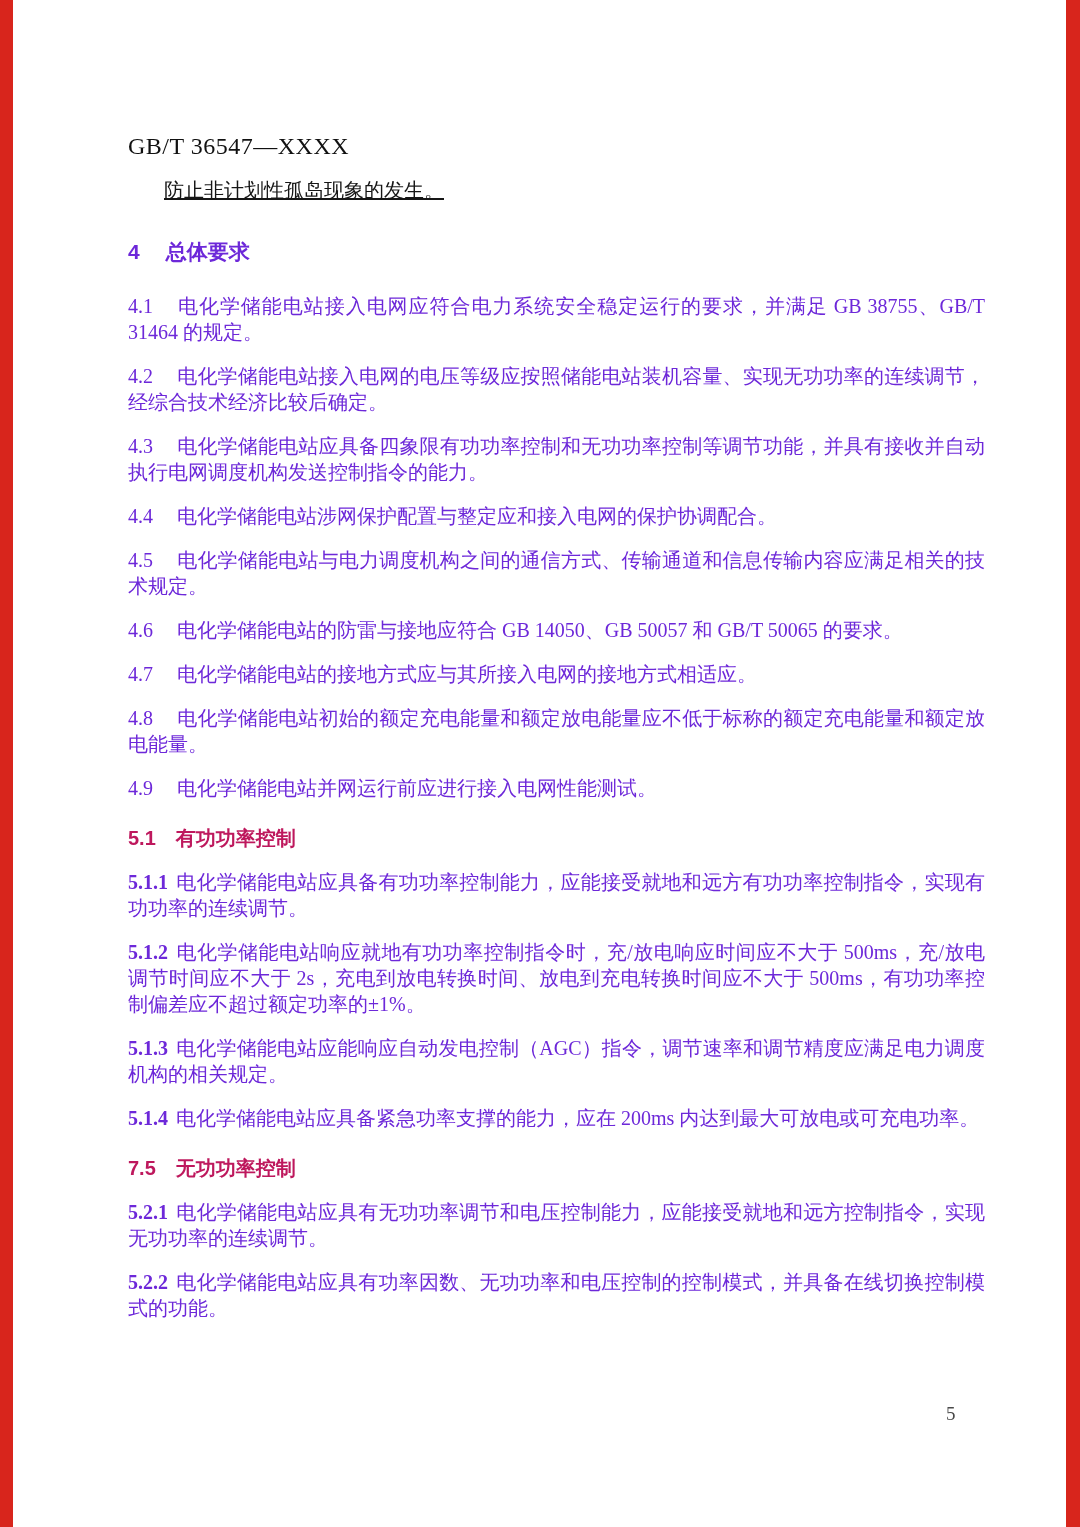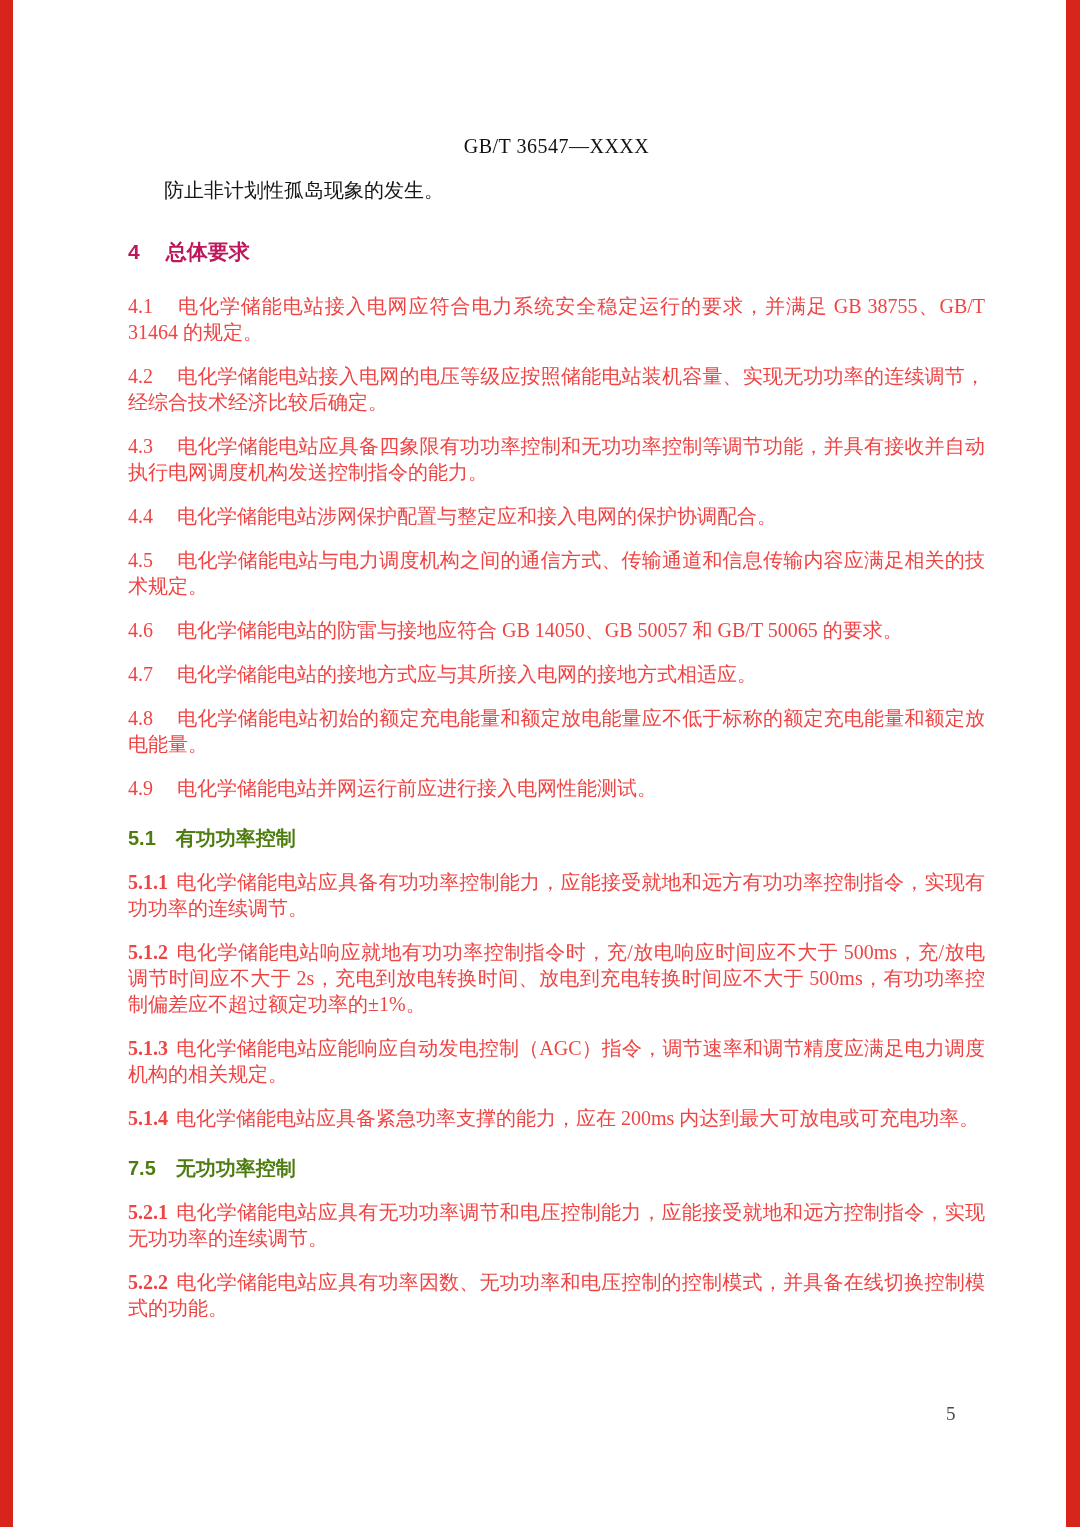--- a/index.html
+++ b/index.html
@@ -20,56 +20,57 @@
   }
   .edge-left  { left: 0;  width: 13px; }
   .edge-right { right: 0; width: 14px; }
   .content {
     position: absolute;
     left: 128px;
     top: 133px;
     width: 857px;
   }
   .doc-header {
-    text-align: center;
-    font-size: 20px;
+    text-align: left;
+    font-size: 24px;
     line-height: 26px;
     letter-spacing: 0.5px;
     color: #111;
   }
   p.intro {
     margin-top: 18px;
     padding-left: 36px;
     font-size: 20px;
     line-height: 26px;
+    text-decoration: underline;
   }
   h2.sec {
     margin-top: 36px;
     font-family: "Liberation Sans", "DejaVu Sans", sans-serif;
     font-weight: 700;
     font-size: 21px;
     line-height: 26px;
-    color: #be185d;
+    color: #6d28d9;
   }
   h2.sec .hnum { margin-right: 26px; font-family: "Liberation Sans", sans-serif; }
   h3.subsec {
     margin-top: 24px;
     font-family: "Liberation Sans", "DejaVu Sans", sans-serif;
     font-weight: 700;
     font-size: 20px;
     line-height: 26px;
-    color: #4d7c0f;
+    color: #be185d;
   }
   h3.subsec .hnum { margin-right: 20px; }
   p.clause {
     margin-top: 18px;
     font-size: 20px;
     line-height: 26px;
     text-align: justify;
-    color: #ef4444;
+    color: #6d28d9;
   }
   p.clause.first-after-heading { margin-top: 28px; }
   p.clause .cnum { margin-right: 24px; }
   p.clause.lvl3 .cnum { margin-right: 8px; font-weight: bold; }
   .page-number {
     position: absolute;
     left: 946px;
     top: 1402px;
     font-size: 19px;
     line-height: 24px;

